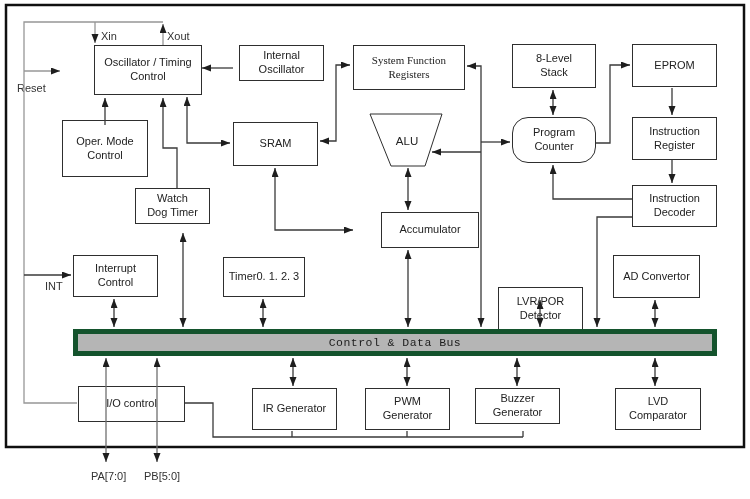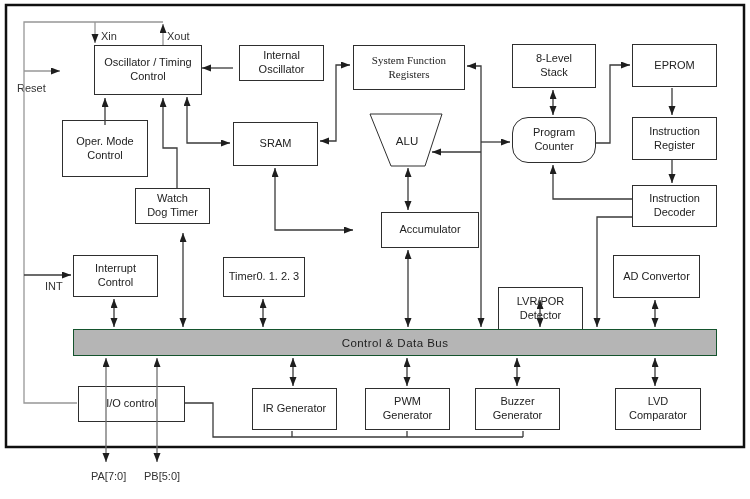--- a/index.html
+++ b/index.html
@@ -17,23 +17,23 @@
     border:1px solid var(--box-border);
     display:flex;align-items:center;justify-content:center;text-align:center;
     font-size:11px;line-height:1.25;padding:0 2px;
   }
   .pad{padding:0 10px;}
   .pin{
     position:absolute;font-size:11px;line-height:1.1;color:#333;white-space:nowrap;
   }
   .bus{
     position:absolute;left:73px;top:329px;width:644px;height:27px;box-sizing:border-box;
-    background:var(--bus-fill);border:1px solid #14532d;
+    background:var(--bus-fill);border:5px solid #14532d;
     display:flex;align-items:center;justify-content:center;
-    font-size:11.5px;letter-spacing:.04em;color:#1d1d1d;
+    font-size:11.5px;letter-spacing:.04em;color:#1d1d1d;font-family:Liberation Mono, monospace;
   }
   svg.wires{position:absolute;left:0;top:0;pointer-events:none;}
 </style>
 </head>
 <body>
 
 <div class="stage">
 
   <div class="blk" style="left:62px;top:45px;width:108px;height:50px;margin-left:32px;">Oscillator / Timing Control</div>
   <div class="blk pad" style="left:62px;top:120px;width:86px;height:57px;">Oper. Mode Control</div>
@@ -47,21 +47,21 @@
   <div class="blk pad" style="left:632px;top:185px;width:85px;height:42px;">Instruction Decoder</div>
   <div class="blk pad" style="left:135px;top:188px;width:75px;height:36px;">Watch Dog Timer</div>
   <div class="blk" style="left:356px;top:212px;width:98px;height:36px;margin-left:25px;">Accumulator</div>
   <div class="blk pad" style="left:73px;top:255px;width:85px;height:42px;">Interrupt Control</div>
   <div class="blk" style="left:223px;top:257px;width:82px;height:40px;">Timer0. 1. 2. 3</div>
   <div class="blk pad" style="left:498px;top:255px;width:85px;height:43px;margin-top:32px;">LVR/POR Detector</div>
   <div class="blk" style="left:613px;top:255px;width:87px;height:43px;">AD Convertor</div>
   <div class="blk" style="left:78px;top:386px;width:107px;height:36px;">I/O control</div>
   <div class="blk" style="left:252px;top:388px;width:85px;height:42px;">IR Generator</div>
   <div class="blk pad" style="left:365px;top:388px;width:85px;height:42px;">PWM Generator</div>
-  <div class="blk pad" style="left:475px;top:388px;width:85px;height:42px;">Buzzer Generator</div>
+  <div class="blk pad" style="left:475px;top:388px;width:85px;height:36px;">Buzzer Generator</div>
   <div class="blk pad" style="left:615px;top:388px;width:86px;height:42px;">LVD Comparator</div>
 
   <div class="bus">Control &amp; Data Bus</div>
 
   <div class="pin" style="left:101px;top:30px;">Xin</div>
   <div class="pin" style="left:167px;top:30px;">Xout</div>
   <div class="pin" style="left:9px;top:82px;padding-left:8px;">Reset</div>
   <div class="pin" style="left:45px;top:280px;">INT</div>
   <div class="pin" style="left:91px;top:470px;">PA[7:0]</div>
   <div class="pin" style="left:144px;top:470px;">PB[5:0]</div>

